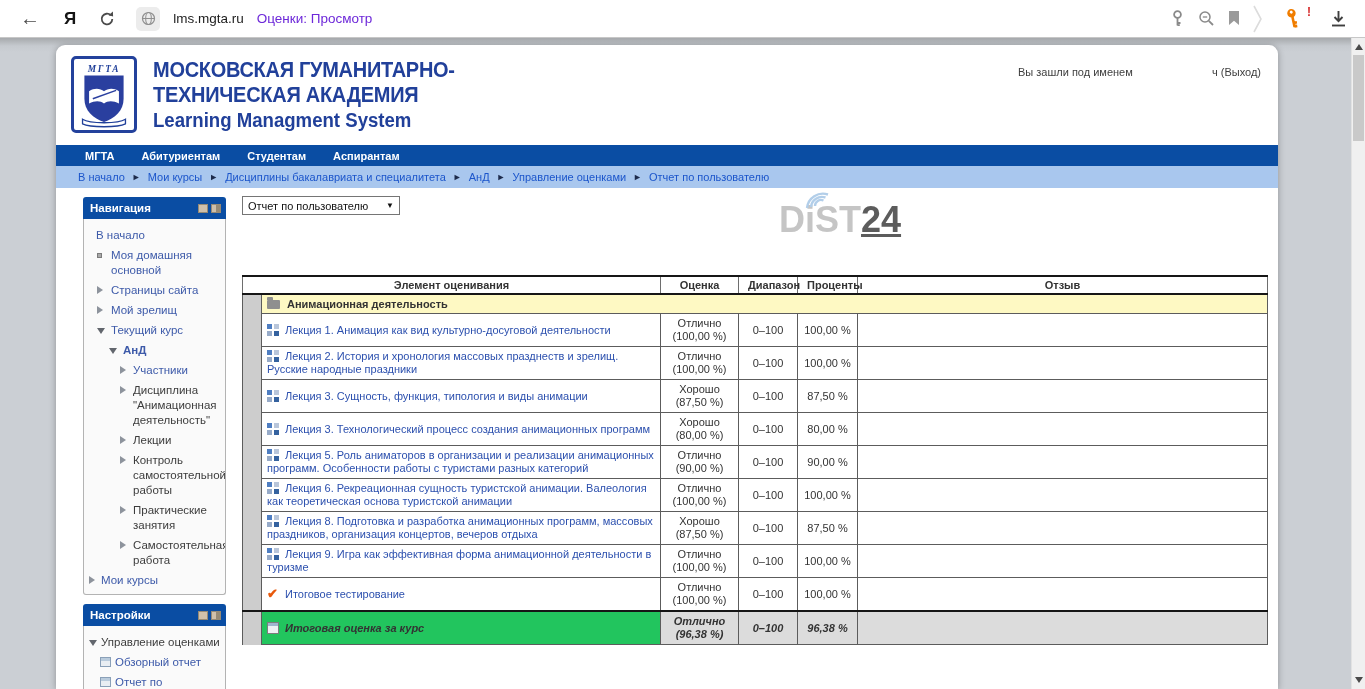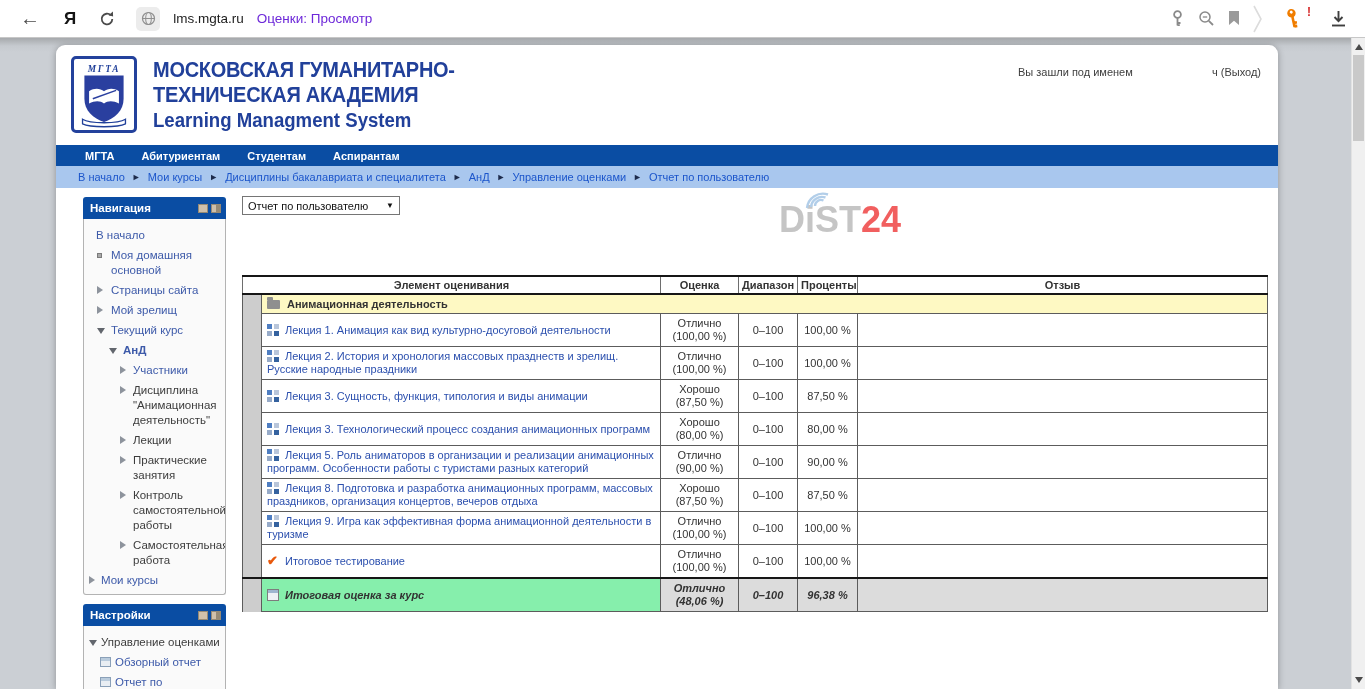--- a/index.html
+++ b/index.html
@@ -90,48 +90,48 @@
   .report-select{position:absolute;left:186px;top:151px;width:158px;height:19px;border:1px solid #757575;
     background:#fff;font-size:11px;color:#111;display:flex;align-items:center;padding:0 5px;box-sizing:border-box;cursor:default;}
   .report-select .arrow{margin-left:auto;font-size:8px;color:#111;}
   .report-select .arrow::before{content:"▼";}
   .heading{position:absolute;left:477px;top:169px;font-size:18px;font-weight:bold;color:#2e2e2e;}
 
   .watermark{position:absolute;pointer-events:none;}
   .wm1{left:723px;top:157px;opacity:.85;}
   .wm2{left:602px;top:396px;opacity:.6;}
   .wm-text{font-size:36px;font-weight:bold;line-height:36px;}
-  .wm-gray{color:#bcbcbc;} .wm-orange{color:#ef4444;}
+  .wm-gray{color:#bcbcbc;} .wm-orange{color:#404040;text-decoration:underline;}
   .wm-arcs{position:absolute;left:26px;top:-12px;}
 
   
   .grade-table{position:absolute;left:186px;top:230px;width:1026px;border-collapse:collapse;
     table-layout:fixed;font-size:11px;color:#333;background:#fff;}
   .grade-table th{border:1px solid #6e6e6e;border-top:2px solid #161616;border-bottom:2px solid #161616;
-    font-weight:bold;padding:2px 3px;text-align:center;background:#fff;}
+    font-weight:bold;padding:2px 9px;text-align:center;background:#fff;}
   .grade-table td{border:1px solid #5c5c5c;padding:3px 5px;vertical-align:middle;}
   td.gutter{background:#cdcdcd;border-top:none;border-bottom:none;border-left:1px solid #5c5c5c;padding:0;}
   .cat-row td.cat{background:#fef9c3;font-weight:bold;}
   .name-cell{padding:3px 6px;}
   .item-link{color:#2c50ae;text-decoration:none;line-height:13px;}
   td.c{text-align:center;line-height:13px;}
   .grade-cell div{line-height:13px;}
   .lesson-icon{display:inline-block;width:12px;height:12px;margin-right:6px;vertical-align:-2px;
     background-image:linear-gradient(#4f7ec2,#4f7ec2),linear-gradient(#b9c6da,#b9c6da),
       linear-gradient(#97abc9,#97abc9),linear-gradient(#35629f,#35629f);
     background-size:5px 5px;background-position:0 0,7px 0,0 7px,7px 7px;background-repeat:no-repeat;}
   .quiz-icon{display:inline-block;width:14px;margin-right:4px;color:#e8590c;font-weight:bold;font-size:13px;line-height:11px;}
   .quiz-icon::before{content:"✔";}
   .folder-icon{position:relative;display:inline-block;width:13px;height:9px;background:#8f8f8f;
     border-radius:1px;margin-right:7px;vertical-align:-1px;}
   .folder-icon::before{content:"";position:absolute;top:-3px;left:0;width:6px;height:3px;background:#8f8f8f;border-radius:1px 1px 0 0;}
   .calc-icon{display:inline-block;width:12px;height:12px;margin-right:6px;vertical-align:-2px;border:1px solid #7d7d7d;
     box-sizing:border-box;background:linear-gradient(#9fb6cf 0 3px,#eef1f4 3px);}
   .total-row td{border-top:2px solid #161616;font-weight:bold;font-style:italic;}
-  .total-row .name-cell{background:#86efac;}
+  .total-row .name-cell{background:#22c55e;}
   .total-row td.c,.total-row td.feedback-cell{background:#dcdcdc;}
   .total-row td.gutter{background:#cdcdcd;}
 </style>
 </head>
 <body>
 
 <div id="screen">
 
   <div class="browser">
     <span class="b-btn back">←</span>
@@ -252,22 +252,22 @@
       <div class="block-bd" id="nav-body">
           <div class="tree-item lvl0 no-marker"><span class="lab link">В начало</span></div>
           <div class="tree-item lvl1"><span class="marker m-square"></span><span class="lab link">Моя домашняя основной</span></div>
           <div class="tree-item lvl1"><span class="marker m-right"></span><span class="lab link">Страницы сайта</span></div>
           <div class="tree-item lvl1"><span class="marker m-right"></span><span class="lab link">Мой зрелищ</span></div>
           <div class="tree-item lvl1"><span class="marker m-down"></span><span class="lab link">Текущий курс</span></div>
           <div class="tree-item lvl2"><span class="marker m-down"></span><span class="lab link-bold">АнД</span></div>
           <div class="tree-item lvl3"><span class="marker m-right"></span><span class="lab link">Участники</span></div>
           <div class="tree-item lvl3"><span class="marker m-right"></span><span class="lab text">Дисциплина "Анимационная деятельность"</span></div>
           <div class="tree-item lvl3"><span class="marker m-right"></span><span class="lab text">Лекции</span></div>
+          <div class="tree-item lvl3"><span class="marker m-right"></span><span class="lab text">Контроль самостоятельной работы</span></div>
           <div class="tree-item lvl3"><span class="marker m-right"></span><span class="lab text">Практические занятия</span></div>
-          <div class="tree-item lvl3"><span class="marker m-right"></span><span class="lab text">Контроль самостоятельной работы</span></div>
           <div class="tree-item lvl3"><span class="marker m-right"></span><span class="lab text">Самостоятельная работа</span></div>
           <div class="tree-item lvl0"><span class="marker m-right"></span><span class="lab link">Мои курсы</span></div>
         </div>
     </div>
 
     <div class="block blk-set">
       <div class="block-hd">
         <span>Настройки</span>
         <span class="hd-icons">
           <span class="hd-ic"></span>
@@ -376,20 +376,31 @@
             <td class="c grade-cell">
               <div>Отлично</div>
               <div>(90,00 %)</div>
             </td>
             <td class="c">0–100</td>
             <td class="c">90,00 %</td>
             <td class="feedback-cell"></td>
           </tr>
           <tr class="item-row">
             <td class="gutter"></td>
+            <td class="name-cell"><span class="lesson-icon"></span><a href="#" class="item-link">Лекция 6. Рекреационная сущность туристской анимации. Валеология как теоретическая основа туристской анимации</a></td>
+            <td class="c grade-cell">
+              <div>Отлично</div>
+              <div>(100,00 %)</div>
+            </td>
+            <td class="c">0–100</td>
+            <td class="c">100,00 %</td>
+            <td class="feedback-cell"></td>
+          </tr>
+          <tr class="item-row">
+            <td class="gutter"></td>
             <td class="name-cell"><span class="lesson-icon"></span><a href="#" class="item-link">Лекция 8. Подготовка и разработка анимационных программ, массовых праздников, организация концертов, вечеров отдыха</a></td>
             <td class="c grade-cell">
               <div>Хорошо</div>
               <div>(87,50 %)</div>
             </td>
             <td class="c">0–100</td>
             <td class="c">87,50 %</td>
             <td class="feedback-cell"></td>
           </tr>
           <tr class="item-row">
@@ -412,21 +423,21 @@
             </td>
             <td class="c">0–100</td>
             <td class="c">100,00 %</td>
             <td class="feedback-cell"></td>
           </tr>
           <tr class="total-row">
           <td class="gutter"></td>
           <td class="name-cell"><span class="calc-icon"></span><span>Итоговая оценка за курс</span></td>
           <td class="c grade-cell">
               <div>Отлично</div>
-              <div>(48,06 %)</div>
+              <div>(96,38 %)</div>
             </td>
           <td class="c">0–100</td>
           <td class="c">96,38 %</td>
           <td class="feedback-cell"></td>
         </tr>
       </tbody>
     </table>
 
   </div>
 </div>

